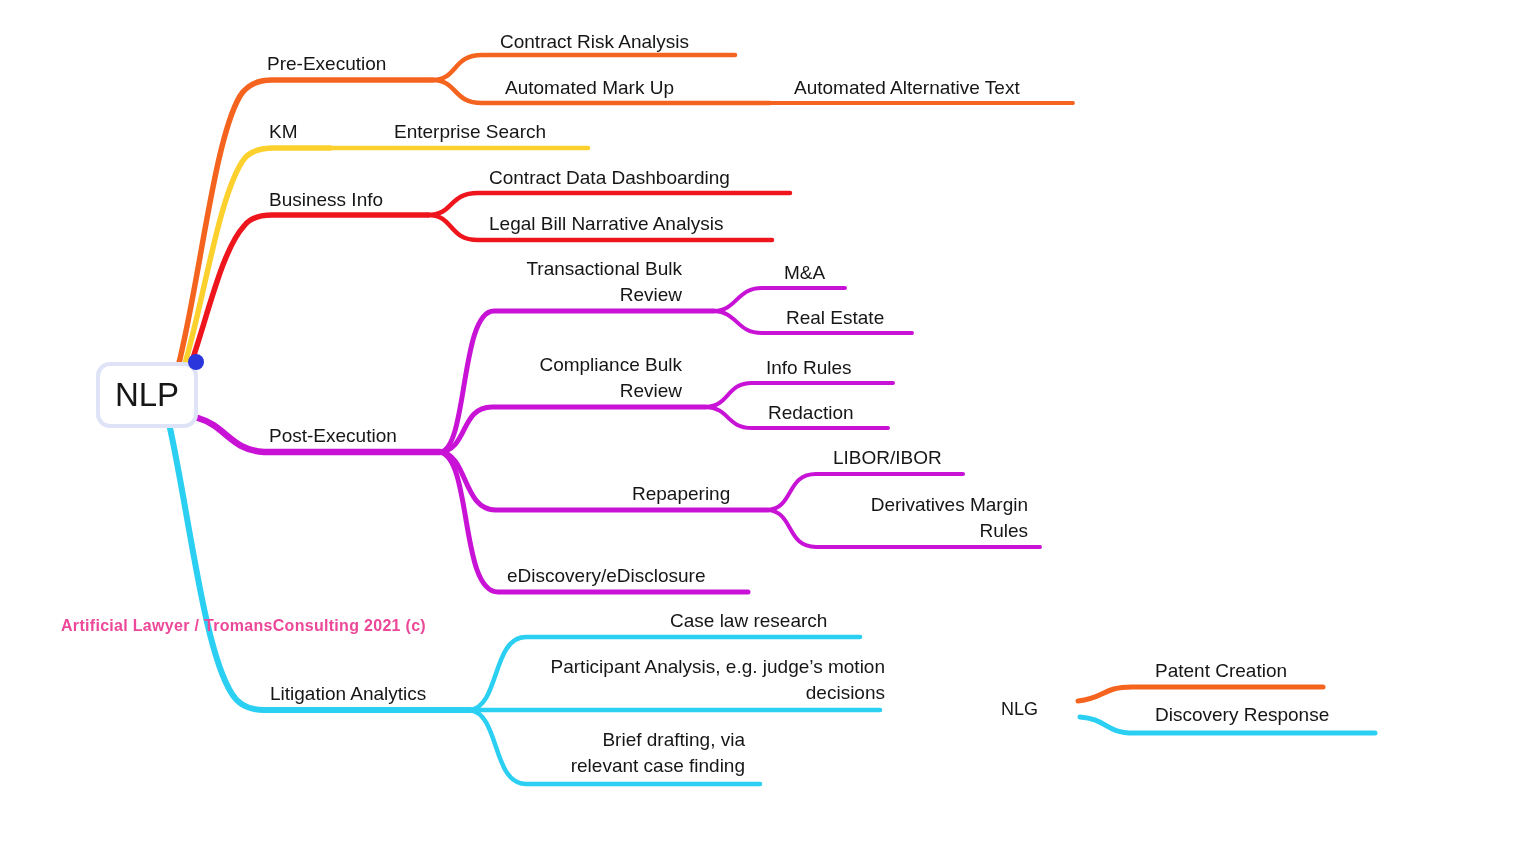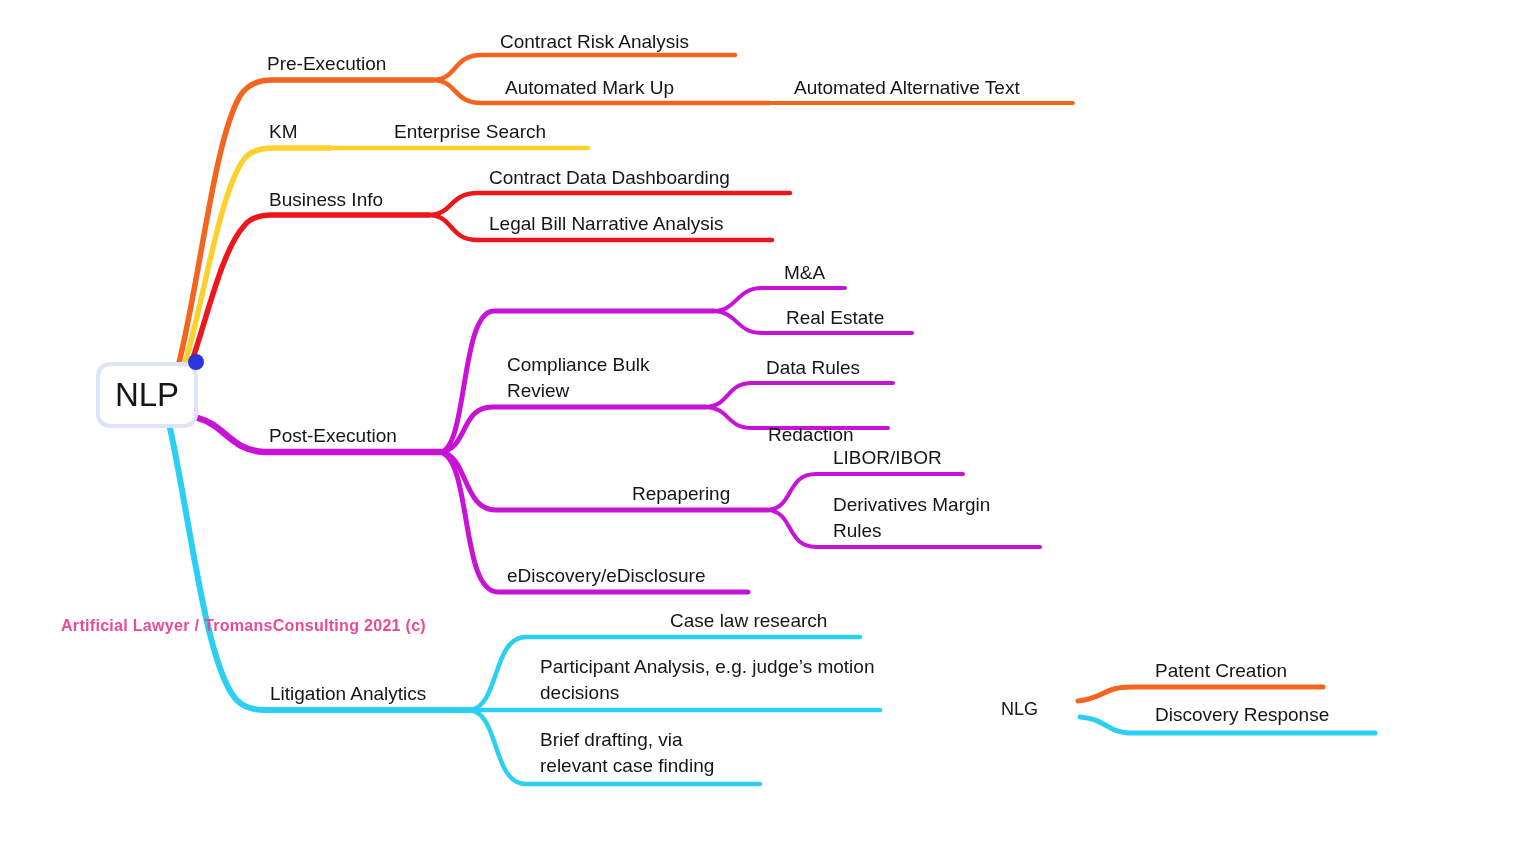--- a/index.html
+++ b/index.html
@@ -1,20 +1,20 @@
 <!DOCTYPE html>
 <html><head>
 <meta charset="utf-8">
 <style>
   html,body{margin:0;padding:0;background:#ffffff;}
   #stage{position:relative;width:1536px;height:851px;overflow:hidden;
          font-family:"Liberation Sans",sans-serif;background:#ffffff;}
   #wires{position:absolute;left:0;top:0;}
   #wires path{fill:none;stroke-linecap:round;stroke-linejoin:round;}
-  .lbl{position:absolute;font-size:19px;line-height:26px;color:#161616;white-space:pre-line;}
+  .lbl{position:absolute;font-size:19px;line-height:26px;color:#161616;white-space:pre-line;text-align:right;}
   .lbl.big{font-size:18px;line-height:32px;}
   .root-node{position:absolute;left:96px;top:362px;width:102px;height:66px;
              background:#ffffff;border:4px solid #dfe3f7;border-radius:14px;
              box-sizing:border-box;display:flex;align-items:center;justify-content:center;
              font-size:33px;color:#161616;}
   .dot{position:absolute;left:188px;top:354px;width:16px;height:16px;border-radius:50%;
        background:#2a35db;}
   .watermark{position:absolute;left:61px;top:614px;font-size:16px;line-height:24px;
              font-weight:bold;color:#ec4899;letter-spacing:0.3px;}
 </style>
@@ -69,25 +69,26 @@
   <div class="lbl" style="left:794px;top:75px;">Automated Alternative Text</div>
 
   <div class="lbl" style="left:269px;top:119px;">KM</div>
   <div class="lbl" style="left:394px;top:119px;">Enterprise Search</div>
 
   <div class="lbl" style="left:269px;top:187px;">Business Info</div>
   <div class="lbl" style="left:489px;top:165px;">Contract Data Dashboarding</div>
   <div class="lbl" style="left:489px;top:211px;">Legal Bill Narrative Analysis</div>
 
   <div class="lbl" style="left:269px;top:423px;">Post-Execution</div>
+  <div class="lbl" style="left:507px;top:256px;width:175px;">Transactional Bulk Review</div>
   <div class="lbl" style="left:784px;top:260px;">M&amp;A</div>
   <div class="lbl" style="left:786px;top:305px;">Real Estate</div>
   <div class="lbl" style="left:507px;top:352px;width:175px;">Compliance Bulk Review</div>
-  <div class="lbl" style="left:766px;top:355px;">Data Rules</div>
-  <div class="lbl" style="left:768px;top:400px;margin-top:22px;">Redaction</div>
+  <div class="lbl" style="left:766px;top:355px;">Info Rules</div>
+  <div class="lbl" style="left:768px;top:400px;">Redaction</div>
   <div class="lbl" style="left:632px;top:481px;">Repapering</div>
   <div class="lbl" style="left:833px;top:445px;">LIBOR/IBOR</div>
   <div class="lbl" style="left:833px;top:492px;width:195px;">Derivatives Margin Rules</div>
   <div class="lbl" style="left:507px;top:563px;">eDiscovery/eDisclosure</div>
 
   <div class="lbl" style="left:270px;top:681px;">Litigation Analytics</div>
   <div class="lbl" style="left:662px;top:608px;margin-left:8px;">Case law research</div>
   <div class="lbl" style="left:540px;top:727px;width:205px;">Brief drafting, via relevant case finding</div>
   <div class="lbl" style="left:540px;top:654px;width:345px;">Participant Analysis, e.g. judge’s motion decisions</div>
 

